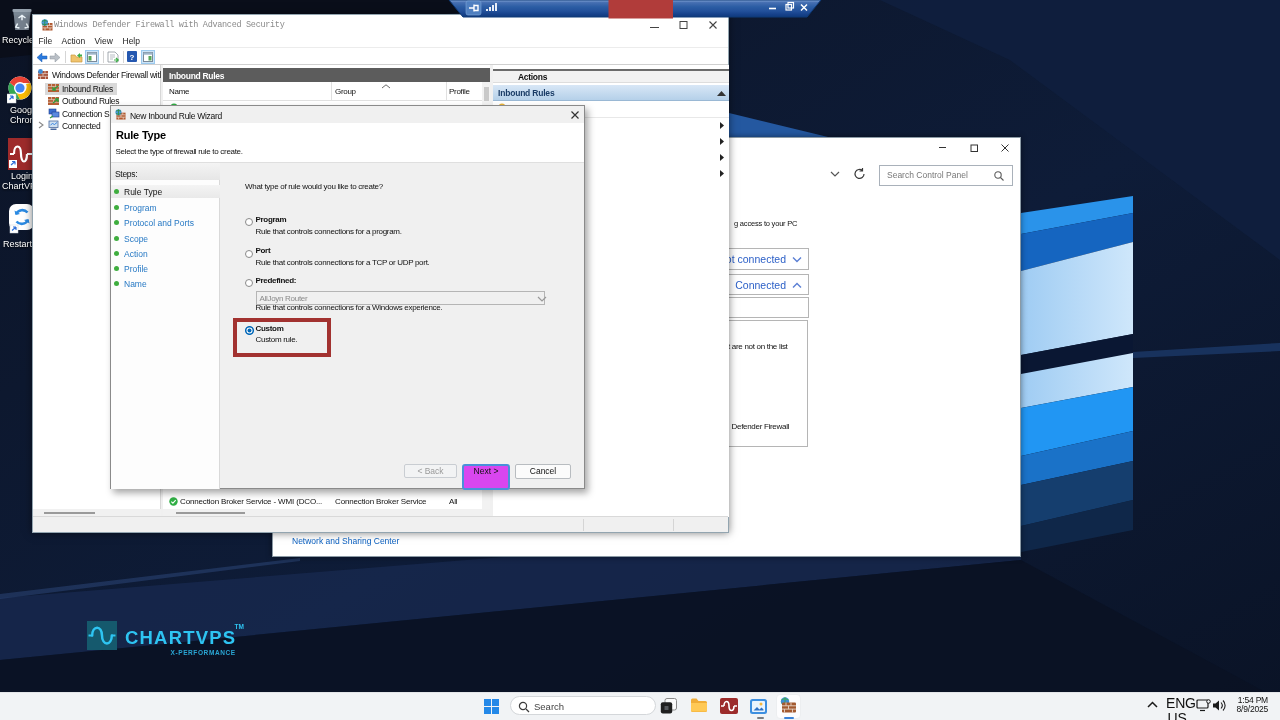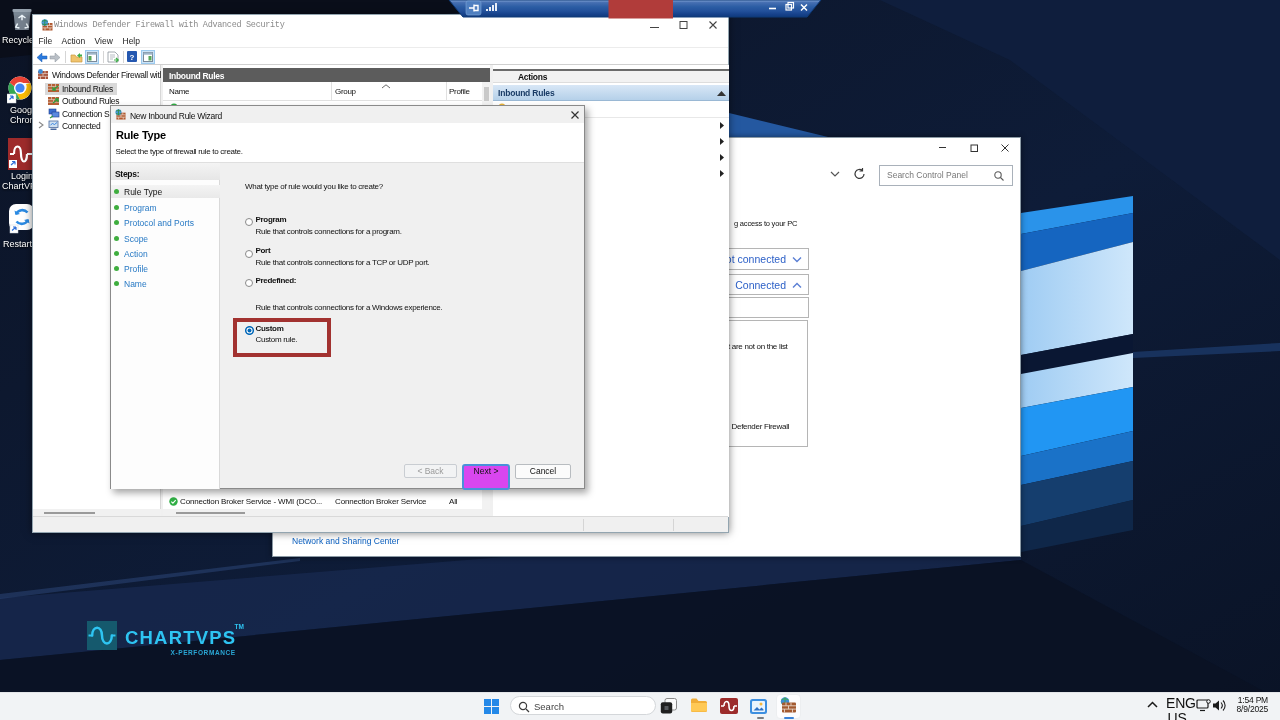--- a/index.html
+++ b/index.html
@@ -348,21 +348,21 @@
       <path d="M1.5 1.5 l7 7 M8.5 1.5 l-7 7" stroke="#333" stroke-width="1.2"></path>
     </svg>
 
   <div class="abs" style="left:0;top:17px;width:473px;height:40px;background:#fff;border-bottom:1px solid #dfdfdf;">
     <div class="abs" style="left:5px;top:6px;font-size:11px;font-weight:bold;letter-spacing:-0.2px;color:#000;">Rule Type</div>
     <div class="abs s8" style="left:4.5px;top:23.5px;color:#111;">Select the type of firewall rule to create.</div>
   </div>
 
   <div class="abs" style="left:0;top:57px;width:109px;height:326px;background:#fdfdfd;border-right:1px solid #d9d9d9;">
     <div class="abs" style="left:0;top:0;width:109px;height:17px;background:linear-gradient(#f4f4f4,#e6e6e6);">
-        <span class="abs s85" style="left:4px;top:6px;font-weight:bold;color:#111;">Steps:</span>
+        <span class="abs s85" style="left:4px;top:6px;font-weight:normal;color:#111;">Steps:</span>
       </div>
     <div class="abs" style="left:0;top:22px;width:109px;height:13px;background:linear-gradient(#f4f4f4,#e9e9e9);"></div>
     <div class="abs" style="left:3px;top:26px;width:5px;height:5px;border-radius:50%;background:#3fae3f;"></div>
       <div class="abs" style="left:13px;top:24px;font-size:8.5px;color:#111;">Rule Type</div>
     <div class="abs" style="left:3px;top:42px;width:5px;height:5px;border-radius:50%;background:#3fae3f;"></div>
       <div class="abs" style="left:13px;top:40px;font-size:8.5px;color:#2779c4;">Program</div>
     <div class="abs" style="left:3px;top:57px;width:5px;height:5px;border-radius:50%;background:#3fae3f;"></div>
       <div class="abs" style="left:13px;top:55px;font-size:8.5px;color:#2779c4;">Protocol and Ports</div>
     <div class="abs" style="left:3px;top:73px;width:5px;height:5px;border-radius:50%;background:#3fae3f;"></div>
       <div class="abs" style="left:13px;top:71px;font-size:8.5px;color:#2779c4;">Scope</div>
@@ -377,20 +377,26 @@
   <div class="abs" style="left:110px;top:57px;width:363px;height:326px;">
     <div class="abs s8" style="left:24px;top:19.3px;color:#111;">What type of rule would you like to create?</div>
     <div class="abs" style="left:24px;top:55px;width:8px;height:8px;border-radius:50%;background:#fff;border:1px solid #8a8a8a;"></div>
     <div class="abs s8" style="left:34.5px;top:52px;font-weight:bold;color:#111;">Program</div>
     <div class="abs s8" style="left:34.5px;top:64px;color:#111;">Rule that controls connections for a program.</div>
     <div class="abs" style="left:24px;top:86.5px;width:8px;height:8px;border-radius:50%;background:#fff;border:1px solid #8a8a8a;"></div>
     <div class="abs s8" style="left:34.5px;top:83px;font-weight:bold;color:#111;">Port</div>
     <div class="abs s8" style="left:34.5px;top:95.3px;color:#111;">Rule that controls connections for a TCP or UDP port.</div>
     <div class="abs" style="left:24px;top:116px;width:8px;height:8px;border-radius:50%;background:#fff;border:1px solid #8a8a8a;"></div>
     <div class="abs s8" style="left:34.5px;top:113px;font-weight:bold;color:#111;">Predefined:</div>
+    <div class="abs" style="left:34.5px;top:128px;width:289px;height:13.5px;background:#f0f0f0;border:1px solid #b5b5b5;">
+      <span class="abs s8" style="left:3px;top:2px;color:#8a8a8a;">AllJoyn Router</span>
+      <svg class="abs" style="left:280px;top:3.5px" width="10" height="7">
+          <path d="M1 1 l4 4 l4 -4" stroke="#9a9a9a" stroke-width="1.2" fill="none"></path>
+        </svg>
+    </div>
     <div class="abs s8" style="left:34.5px;top:140.4px;color:#111;">Rule that controls connections for a Windows experience.</div>
 
     <div class="abs" style="left:12px;top:155px;width:98px;height:38.5px;border:4px solid #a23230;"></div>
     <svg class="abs" style="left:23.5px;top:162.6px" width="9" height="9">
         <circle cx="4.5" cy="4.5" r="3.8" fill="#fff" stroke="#0067b8" stroke-width="1.5"></circle>
         <circle cx="4.5" cy="4.5" r="2" fill="#0067b8"></circle>
       </svg>
     <div class="abs s8" style="left:34.5px;top:160.5px;font-weight:bold;color:#111;">Custom</div>
     <div class="abs s8" style="left:34.5px;top:172px;color:#111;">Custom rule.</div>
   </div>

